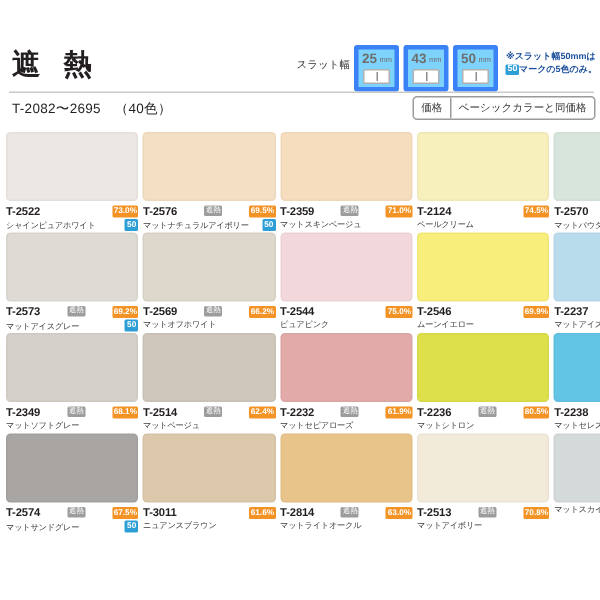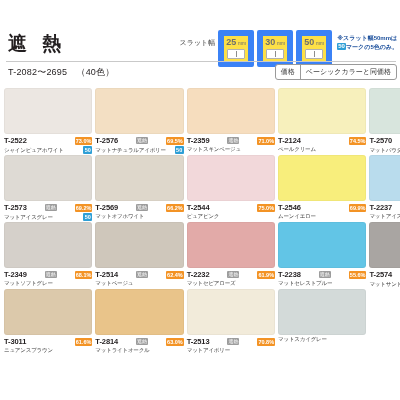--- a/index.html
+++ b/index.html
@@ -22,21 +22,21 @@
   .slat-block{
     position:absolute;right:2px;top:2px;
     display:flex;align-items:flex-start;
   }
   .slat-label{
     font-size:7px;color:#333;margin-right:3px;margin-top:8px;
     letter-spacing:0px;white-space:nowrap;
   }
   .slat-chip{
     width:24px;height:25px;margin-right:3px;
-    background:#fde047;border:6px solid #3b82f6;border-radius:2px;
+    background:#7dd3fc;border:3px solid #3b82f6;border-radius:2px;
     position:relative;
   }
   .slat-chip .num{
     position:absolute;top:1px;left:2px;
     font-size:9px;font-weight:bold;color:#6e6e6e;line-height:10px;
   }
   .slat-chip .mm{
     position:absolute;top:5px;right:2px;
     font-size:5px;color:#6e6e6e;line-height:5px;
   }
@@ -122,21 +122,21 @@
     <div class="slat-block">
       <span class="slat-label">スラット幅</span>
 
       <div class="slat-chip">
         <span class="num">25</span>
         <span class="mm">mm</span>
         <span class="bar"></span>
       </div>
 
       <div class="slat-chip">
-        <span class="num">30</span>
+        <span class="num">43</span>
         <span class="mm">mm</span>
         <span class="bar"></span>
       </div>
 
       <div class="slat-chip">
         <span class="num">50</span>
         <span class="mm">mm</span>
         <span class="bar"></span>
       </div>
 
@@ -295,20 +295,31 @@
         <div class="meta">
           <span class="scode">T-2232</span>
           <span class="tag-sha">遮熱</span>
           <span class="tag-pct">61.9%</span>
         </div>
         <div class="namerow">
           <span class="sname">マットセピアローズ</span>
         </div>
       </div>
       <div class="cell">
+        <div class="chip" style="background: rgb(221, 224, 74);"></div>
+        <div class="meta">
+          <span class="scode">T-2236</span>
+          <span class="tag-sha">遮熱</span>
+          <span class="tag-pct">80.5%</span>
+        </div>
+        <div class="namerow">
+          <span class="sname">マットシトロン</span>
+        </div>
+      </div>
+      <div class="cell">
         <div class="chip" style="background: rgb(98, 197, 230);"></div>
         <div class="meta">
           <span class="scode">T-2238</span>
           <span class="tag-sha">遮熱</span>
           <span class="tag-pct">55.6%</span>
         </div>
         <div class="namerow">
           <span class="sname">マットセレストブルー</span>
         </div>
       </div>

